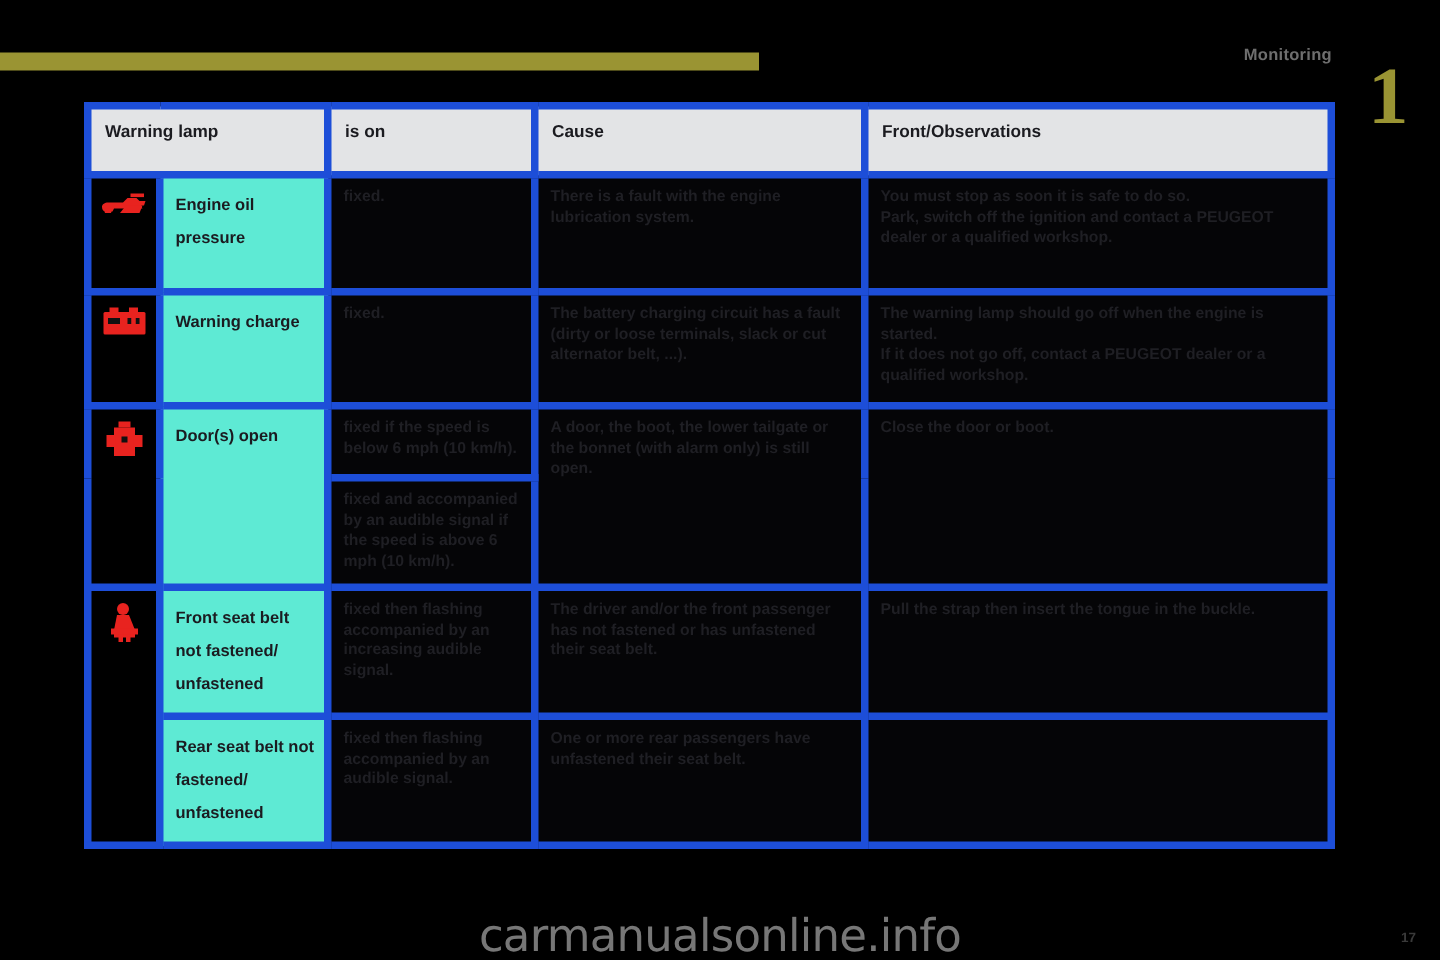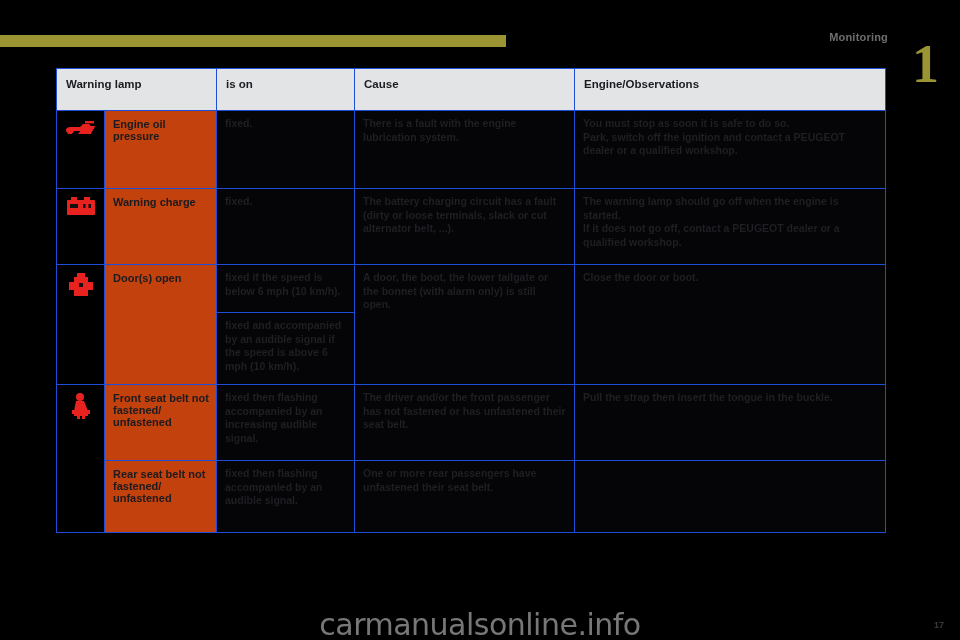--- a/index.html
+++ b/index.html
@@ -75,21 +75,21 @@
     width: 829px;
     background: #000;
   }
   table.wl col.c-icon  { width: 48px; }
   table.wl col.c-lamp  { width: 112px; }
   table.wl col.c-ison  { width: 138px; }
   table.wl col.c-cause { width: 220px; }
   table.wl col.c-act   { width: 311px; }
 
   table.wl th, table.wl td {
-    border: 1px solid #1d4ed8;
+    border: 5px solid #1d4ed8;
     vertical-align: top;
     padding: 0;
   }
 
   
   .hd {
     background: #e3e4e6;
     height: 32px;
     font-size: 11.5px;
     font-weight: bold;
@@ -101,24 +101,24 @@
   
   td.iconcell {
     background: #000000;
     text-align: center;
     padding-top: 7px !important;
   }
   .icon-svg { display: block; margin: 0 auto; }
 
   
   td.lampname {
-    background: #c2410c;
+    background: #5eead4;
     font-size: 11px;
     font-weight: bold;
-    line-height: 12px;
+    line-height: 22px;
     color: #1b1b20;
     padding: 7px 6px 8px 8px !important;
   }
 
   
   td.body {
     background: #050507;
     color: #1f1f24;
     font-size: 10.5px;
     font-weight: bold;
@@ -169,21 +169,21 @@
           <col class="c-lamp">
           <col class="c-ison">
           <col class="c-cause">
           <col class="c-act">
     </colgroup>
     <thead>
       <tr>
         <th class="hd" colspan="2">Warning lamp</th>
         <th class="hd">is on</th>
         <th class="hd">Cause</th>
-        <th class="hd">Engine/Observations</th>
+        <th class="hd">Front/Observations</th>
       </tr>
     </thead>
     <tbody>
 
       <tr style="height:78px;">
         <td class="iconcell">
           <svg class="icon-svg" width="32" height="22" viewBox="0 0 32 22" aria-hidden="true">
             <path fill="#e8231f" d="M5 9h10l3-3h6l2 2h4l-1 3h-2l1 2H9l-1 2H4c-2 0-3-1-3-3s2-3 4-3z"></path>
             <path fill="#e8231f" d="M17 11h11l-2 5H13z"></path>
             <rect x="20" y="3" width="9" height="2.4" fill="#e8231f"></rect>

